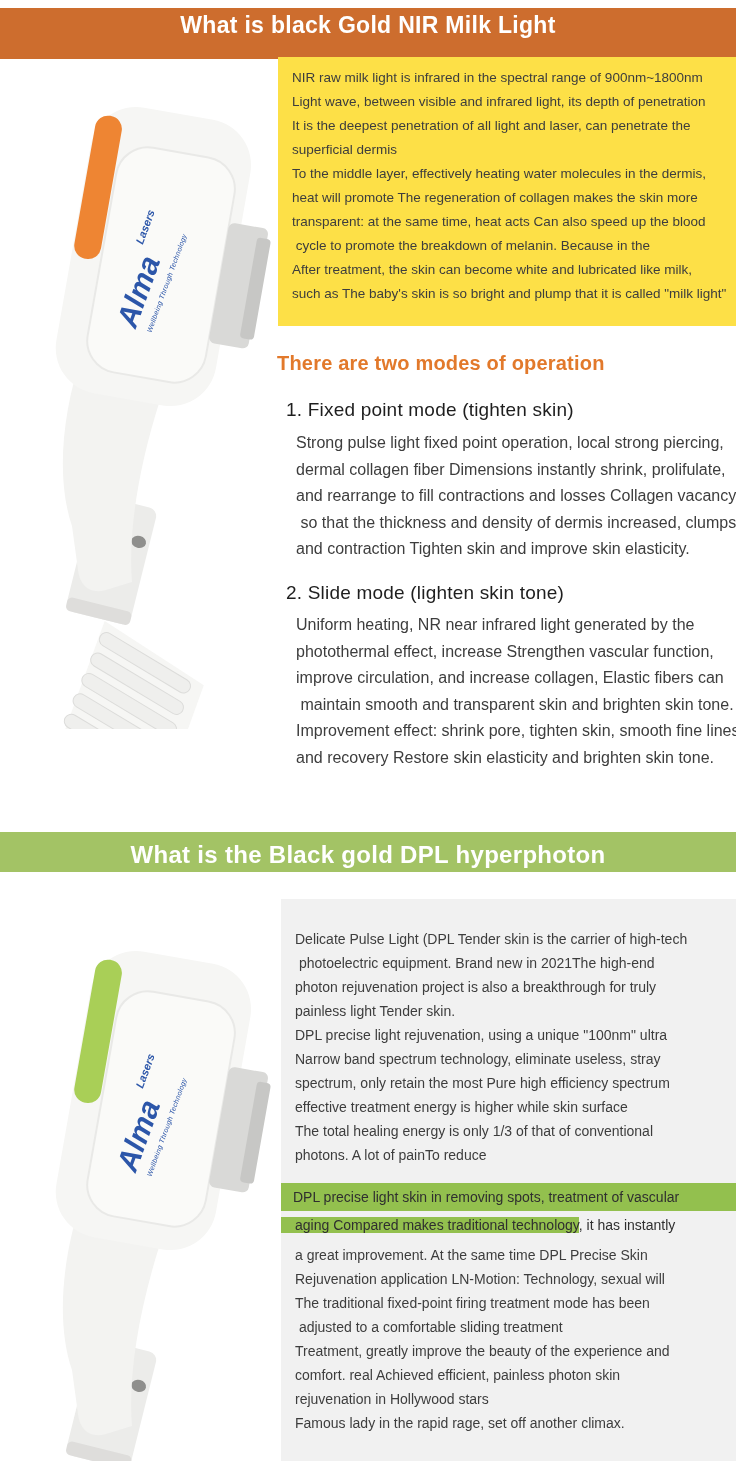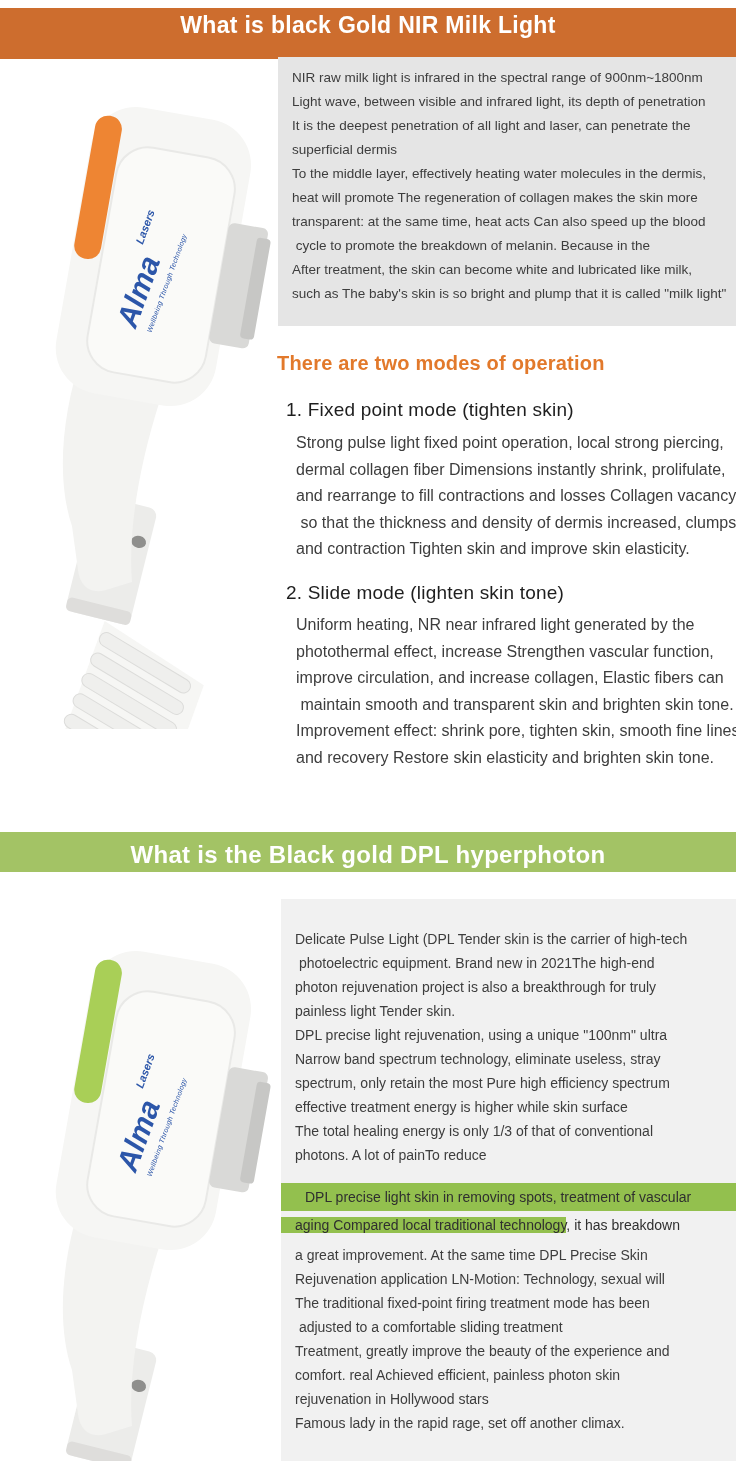--- a/index.html
+++ b/index.html
@@ -13,21 +13,21 @@
   .banner {
     position:absolute; left:0; right:0; text-align:center;
     color:#ffffff; font-weight:bold; letter-spacing:.3px;
   }
   .banner-nir { top:8px; height:51px; line-height:35px; font-size:23px; background:#cd6d2e; }
   .banner-dpl { top:832px; height:40px; line-height:46px; font-size:24px; background:#a3c365; }
 
   
   .box-nir {
     position:absolute; left:278px; right:0; top:57px;
-    background:#e5e5e5; padding:9px 0 20px 14px;
+    background:#fde047; padding:9px 0 20px 14px;
   }
   .body-text { white-space:pre; font-size:13.5px; color:#3d3d3d; }
   .box-nir .body-text { line-height:24px; }
 
   .modes-heading {
     position:absolute; left:277px; top:352px;
     font-size:20px; font-weight:bold; color:#e2792b; letter-spacing:.2px;
   }
   .mode-title {
     position:absolute; left:286px;
@@ -43,21 +43,21 @@
   .box-dpl {
     position:absolute; left:281px; right:0; top:899px; height:679px;
     background:#f1f1f1; padding:28px 0 0 14px; box-sizing:border-box;
   }
   .box-dpl .body-text { font-size:14px; line-height:24px; }
   .hl-line {
     margin-left:-14px; white-space:pre; font-size:14px;
     height:28px; line-height:28px; color:#2f2f2f;
   }
   .hl-block { margin-top:16px; }
-  .hl-full { background:#93c04e; padding-left:24px; }
+  .hl-full { background:#93c04e; padding-left:12px; }
   .hl-span { background:#93c04e; padding-left:14px; }
   .dpl-body { margin-top:4px; }
 
   
   .device { position:absolute; width:265px; height:665px; }
   .device-nir { left:16px; top:64px; }
   .device-dpl { left:16px; top:908px; }
   .device svg { width:100%; height:100%; }
   .rib { fill:#efefed; stroke:#dcdcda; stroke-width:1; }
   .accent-nir { fill:#ee8533; }
@@ -185,21 +185,21 @@
 photon rejuvenation project is also a breakthrough for truly
 painless light Tender skin.
 DPL precise light rejuvenation, using a unique "100nm" ultra
 Narrow band spectrum technology, eliminate useless, stray
 spectrum, only retain the most Pure high efficiency spectrum
 effective treatment energy is higher while skin surface
 The total healing energy is only 1/3 of that of conventional
 photons. A lot of painTo reduce</div>
     <div class="hl-block">
       <div class="hl-line hl-full">DPL precise light skin in removing spots, treatment of vascular</div>
-      <div class="hl-line"><span class="hl-span">aging Compared local traditional technology</span><span>, it has breakdown</span></div>
+      <div class="hl-line"><span class="hl-span">aging Compared makes traditional technology</span><span>, it has instantly</span></div>
     </div>
     <div class="body-text dpl-body">a great improvement. At the same time DPL Precise Skin
 Rejuvenation application LN-Motion: Technology, sexual will
 The traditional fixed-point firing treatment mode has been
  adjusted to a comfortable sliding treatment
 Treatment, greatly improve the beauty of the experience and
 comfort. real Achieved efficient, painless photon skin
 rejuvenation in Hollywood stars
 Famous lady in the rapid rage, set off another climax.</div>
   </div>

